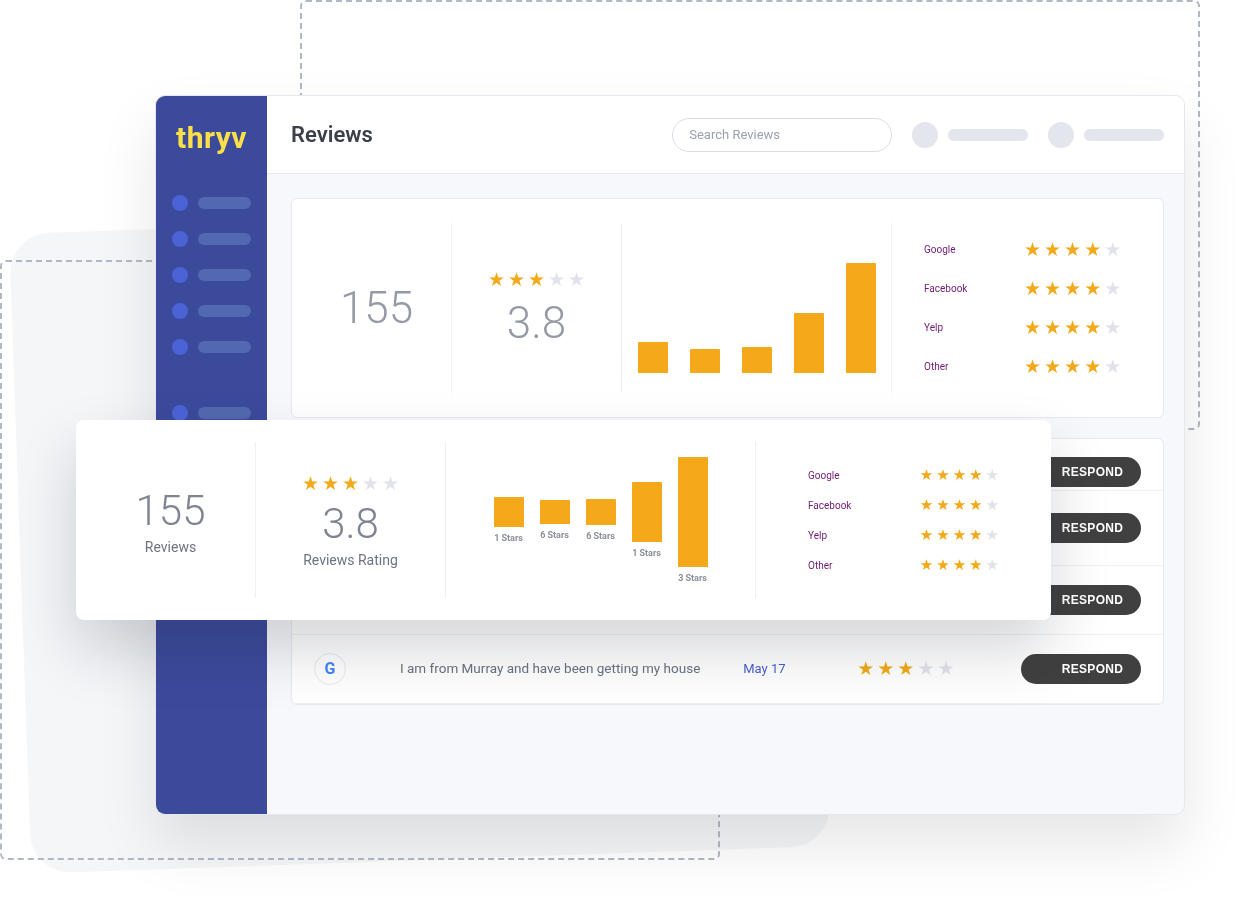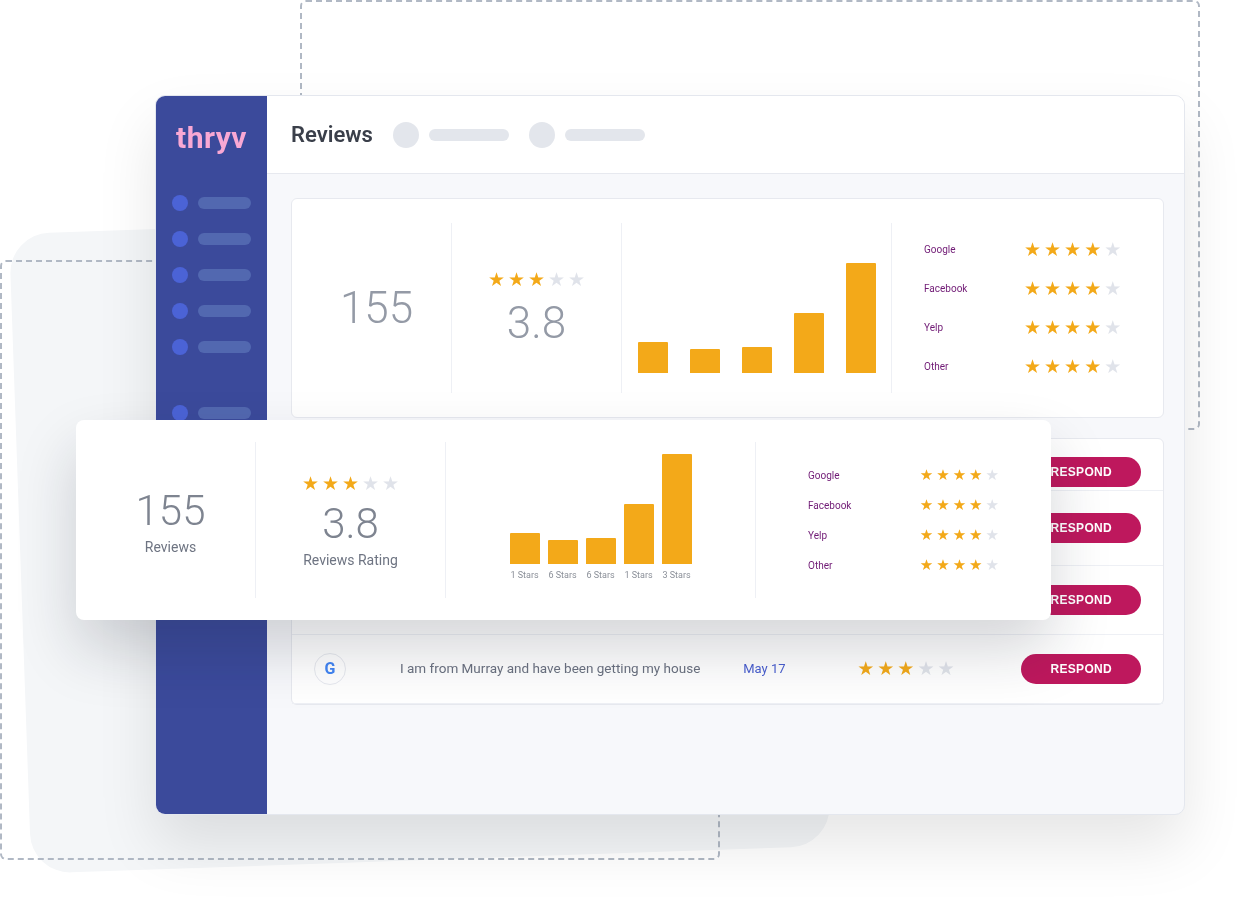--- a/index.html
+++ b/index.html
@@ -56,21 +56,21 @@
   }
   .sidebar {
     width: 152px;
     background: #3b4a9b;
     display: flex;
     flex-direction: column;
     align-items: stretch;
     padding-top: 18px;
   }
   .logo {
-    color: #f9a8d4;
+    color: #fde047;
     font-weight: 700;
     font-size: 30px;
     padding: 6px 20px 30px 20px;
     letter-spacing: 0.5px;
     position: relative;
   }
   .sidebar-item {
     display: flex;
     align-items: center;
     padding: 10px 16px;
@@ -184,29 +184,30 @@
   }
   .src-google { }
   .src-google span:nth-child(1){color:#4285F4}
   .src-google span:nth-child(2){color:#EA4335}
   .src-google span:nth-child(3){color:#FBBC05}
   .src-google span:nth-child(4){color:#34A853}
   .src-trip { background:#34bf73; color:#000; font-size:14px; border:none; letter-spacing:-2px; }
   .review-text { color: #6b7180; font-size: 13.5px; line-height: 1.4; margin-left: 12px; }
   .review-date { color: #4a5fd0; font-size: 13px; }
   .respond-btn {
-    background: #be185d;
+    background: #404040;
     color: #fff;
     font-size: 12px;
     font-weight: 600;
     letter-spacing: 0.3px;
     border: none;
     border-radius: 16px;
     padding: 8px 18px;
     cursor: pointer;
+    text-align: right;
   }
 
   
   .zoom-card {
     position: absolute;
     left: 76px;
     top: 420px;
     width: 975px;
     background: #fff;
     border-radius: 8px;
@@ -221,21 +222,21 @@
     border-right: 1px solid #eef0f5;
     padding: 0 24px;
     display: flex;
     flex-direction: column;
     justify-content: center;
     align-items: center;
   }
   .zcol:last-child { border-right: none; flex:1; }
   .big-num2 { font-size: 42px; color: #7e8490; font-weight: 300; }
   .sub-label { color: #6e7482; font-size: 14px; margin-top: 4px; }
-  .zoom-bars { display:flex; align-items:flex-end; gap:8px; height:120px; padding:0 4px;}
+  .zoom-bars { display:flex; align-items:center; gap:16px; height:120px; padding:0 4px;font-weight:bold;}
   .zoom-sourcelist { display: flex; flex-direction: column; gap: 12px; padding: 0 18px 0 28px; align-self:center; width:100%;}
 </style>
 </head>
 <body>
 
 <div class="dashed-top"></div>
 <div class="blob"></div>
 <div class="dashed-bottom"></div>
 
 <div class="window">
@@ -279,20 +280,23 @@
         <div class="sidebar-item">
           <div class="sidebar-dot"></div>
           <div class="sidebar-bar"></div>
         </div>
       </div>
   </div>
 
   <div class="content">
     <div class="topbar">
       <div class="page-title">Reviews</div>
+      <div class="search">
+        <span>Search Reviews</span>
+      </div>
       <div class="tb-group">
         <div class="tb-avatar"></div>
         <div class="tb-pill"></div>
       </div>
       <div class="tb-group">
         <div class="tb-avatar"></div>
         <div class="tb-pill"></div>
       </div>
     </div>
 

